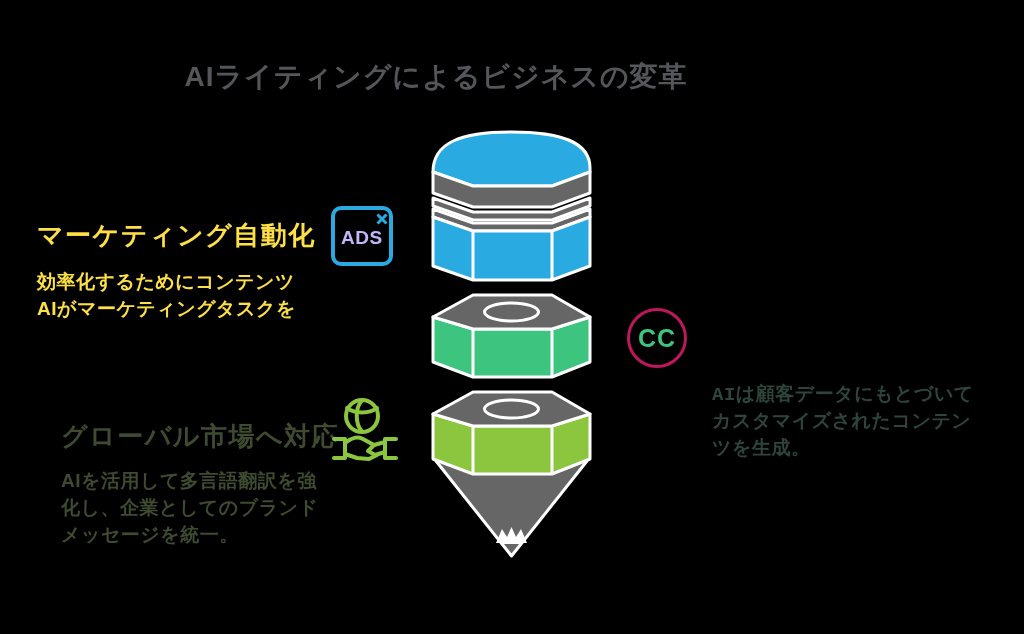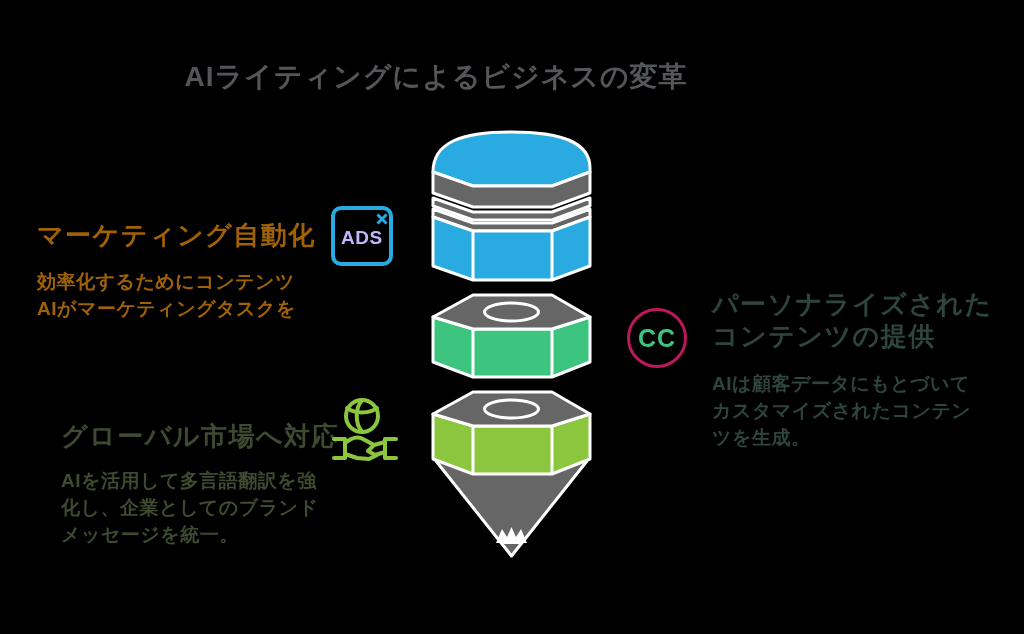--- a/index.html
+++ b/index.html
@@ -13,30 +13,30 @@
   .title {
     top:58px; left:0; width:872px; text-align:center;
     font-size:28px; font-weight:800; letter-spacing:1px;
     color:#55565A;
   }
 
   .heading { font-size:26px; font-weight:800; letter-spacing:1.5px; white-space:nowrap; }
   .bodytext { font-size:19px; font-weight:700; line-height:27px; letter-spacing:0.5px; }
   .bodytext span { display:block; white-space:nowrap; }
 
-  .c-marketing { color:#a16207; }
+  .c-marketing { color:#fde047; }
   .c-global    { color:#3F4B30;margin-left:24px; }
   .c-personal  { color:#2E453C; }
 
   #marketing-heading { left:37px;  top:218px; }
   #marketing-body    { left:37px;  top:268px; }
   #global-heading    { left:37px;  top:419px; }
   #global-body       { left:37px;  top:467px; }
   #personal-heading  { left:712px; top:288px; line-height:32px; }
-  #personal-body     { left:712px; top:370px; }
+  #personal-body     { left:712px; top:382px;font-family:Liberation Mono, monospace; }
 
   
   #ads-icon {
     left:331px; top:206px; width:54px; height:52px;
     border:4px solid #29ABE2; border-radius:10px;
   }
   #ads-label {
     position:absolute; left:6px; top:17px;
     font-size:19px; font-weight:800; color:#c4b5fd; letter-spacing:0.5px;
   }
@@ -121,23 +121,19 @@
       <path d="M65 42 H54 V61 H65"></path>
       <path d="M14 46 C20 41 27 39 32 42 L43 48 L54 45"></path>
       <path d="M14 57 L26 61 L38 62 L46 58"></path>
       <path d="M43 48 L37 54 L44 58 L54 55"></path>
     </g>
   </svg>
 
   <div class="abs" id="cc-icon">
     <span id="cc-label">CC</span>
   </div>
-  <div class="abs heading c-personal" id="personal-heading">
-    <span style="display:block">パーソナライズされた</span>
-    <span style="display:block">コンテンツの提供</span>
-  </div>
   <div class="abs bodytext c-personal" id="personal-body">
     <span>AIは顧客データにもとづいて</span>
     <span>カスタマイズされたコンテン</span>
     <span>ツを生成。</span>
   </div>
 
 </div>
 
 </body></html>

